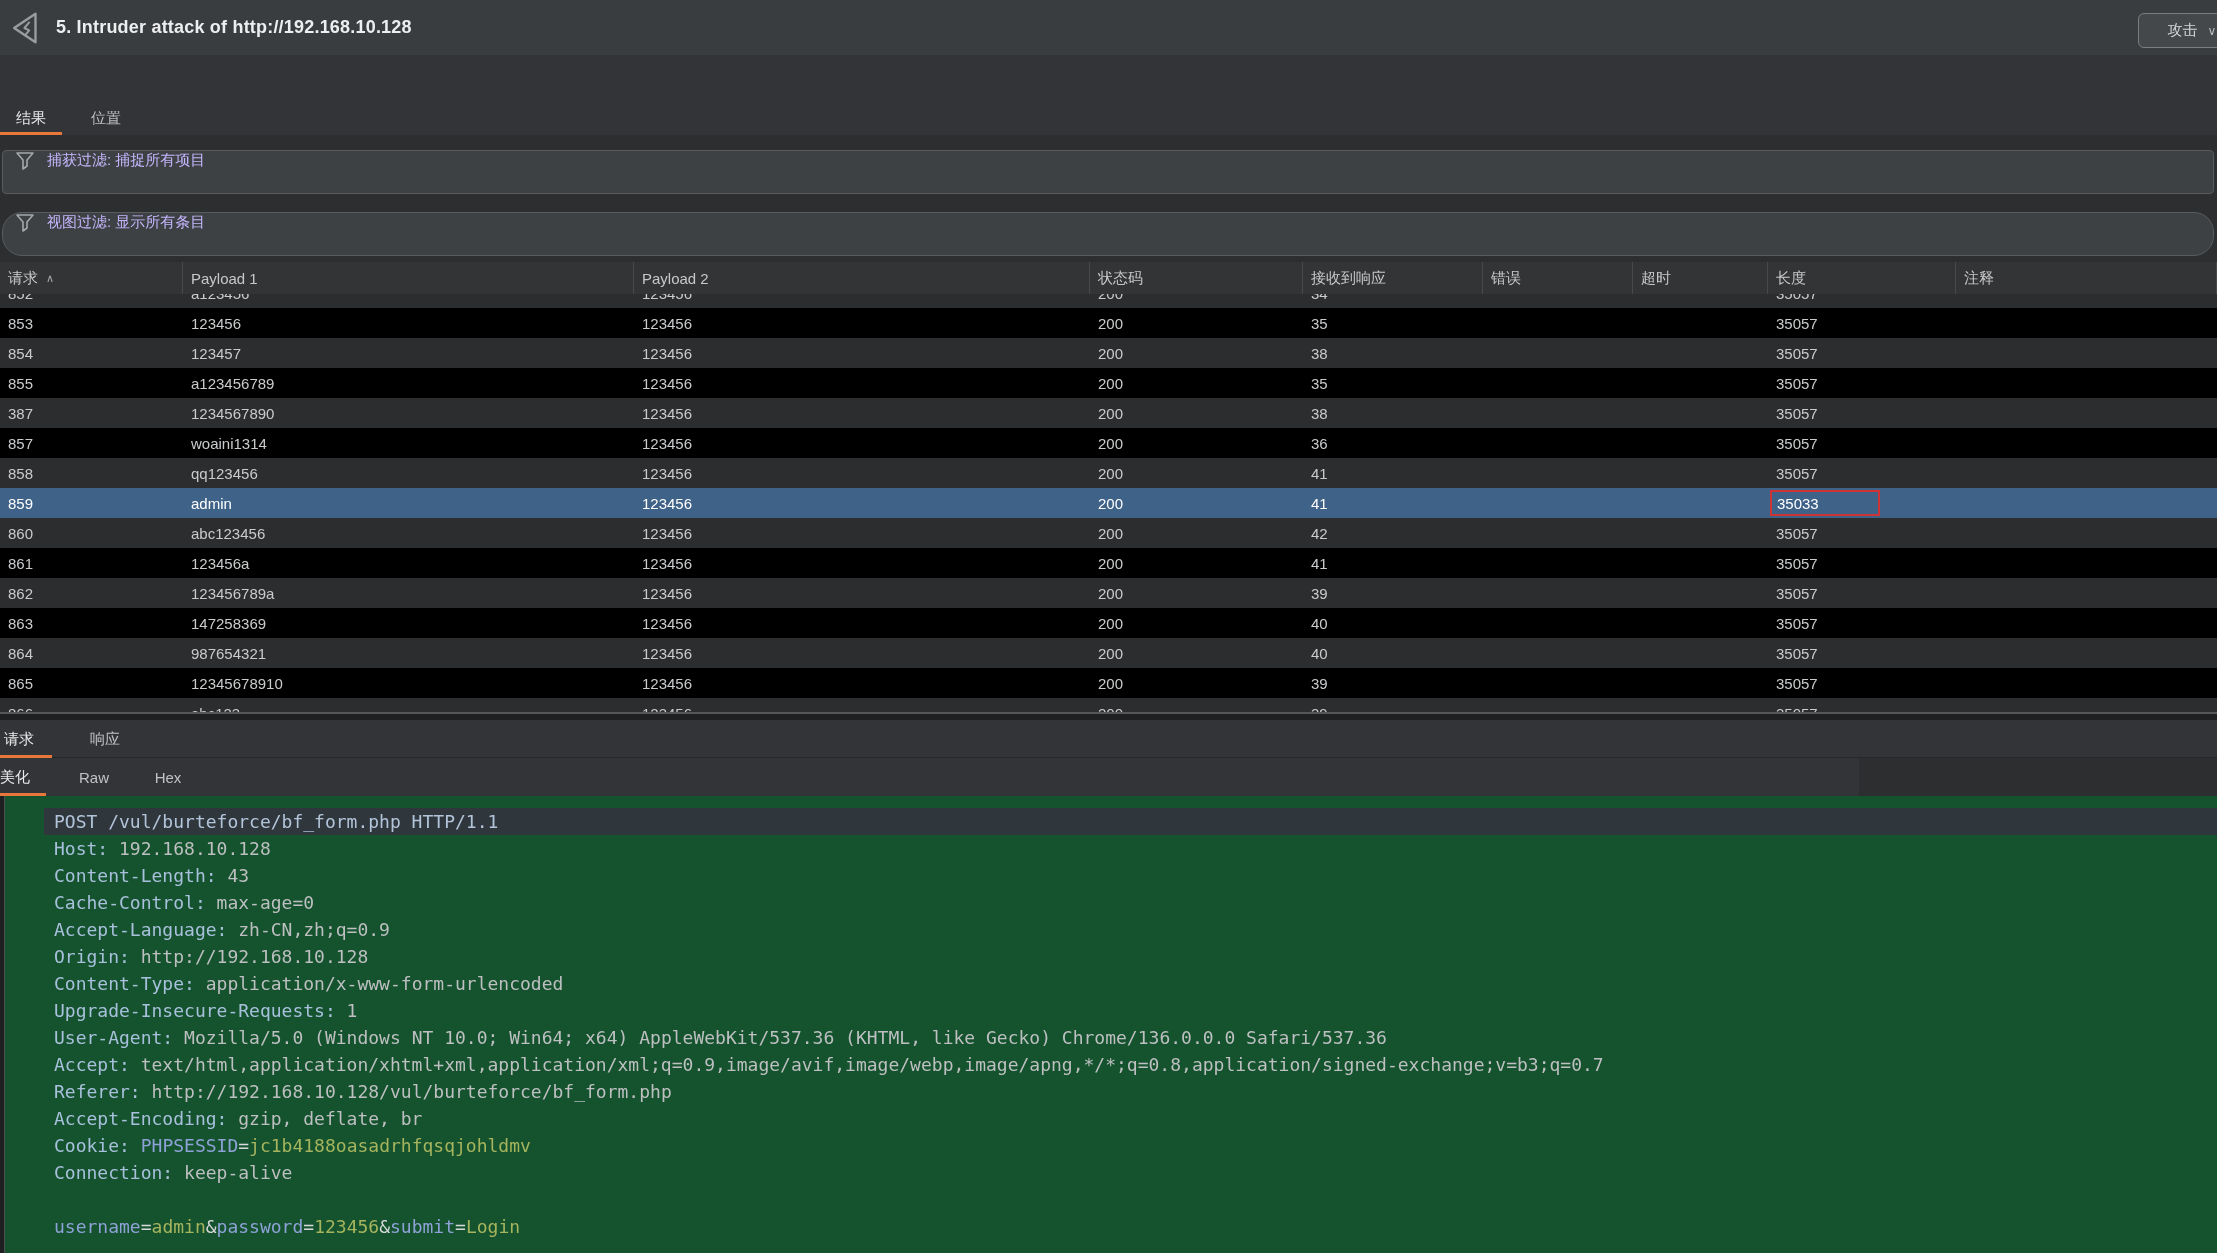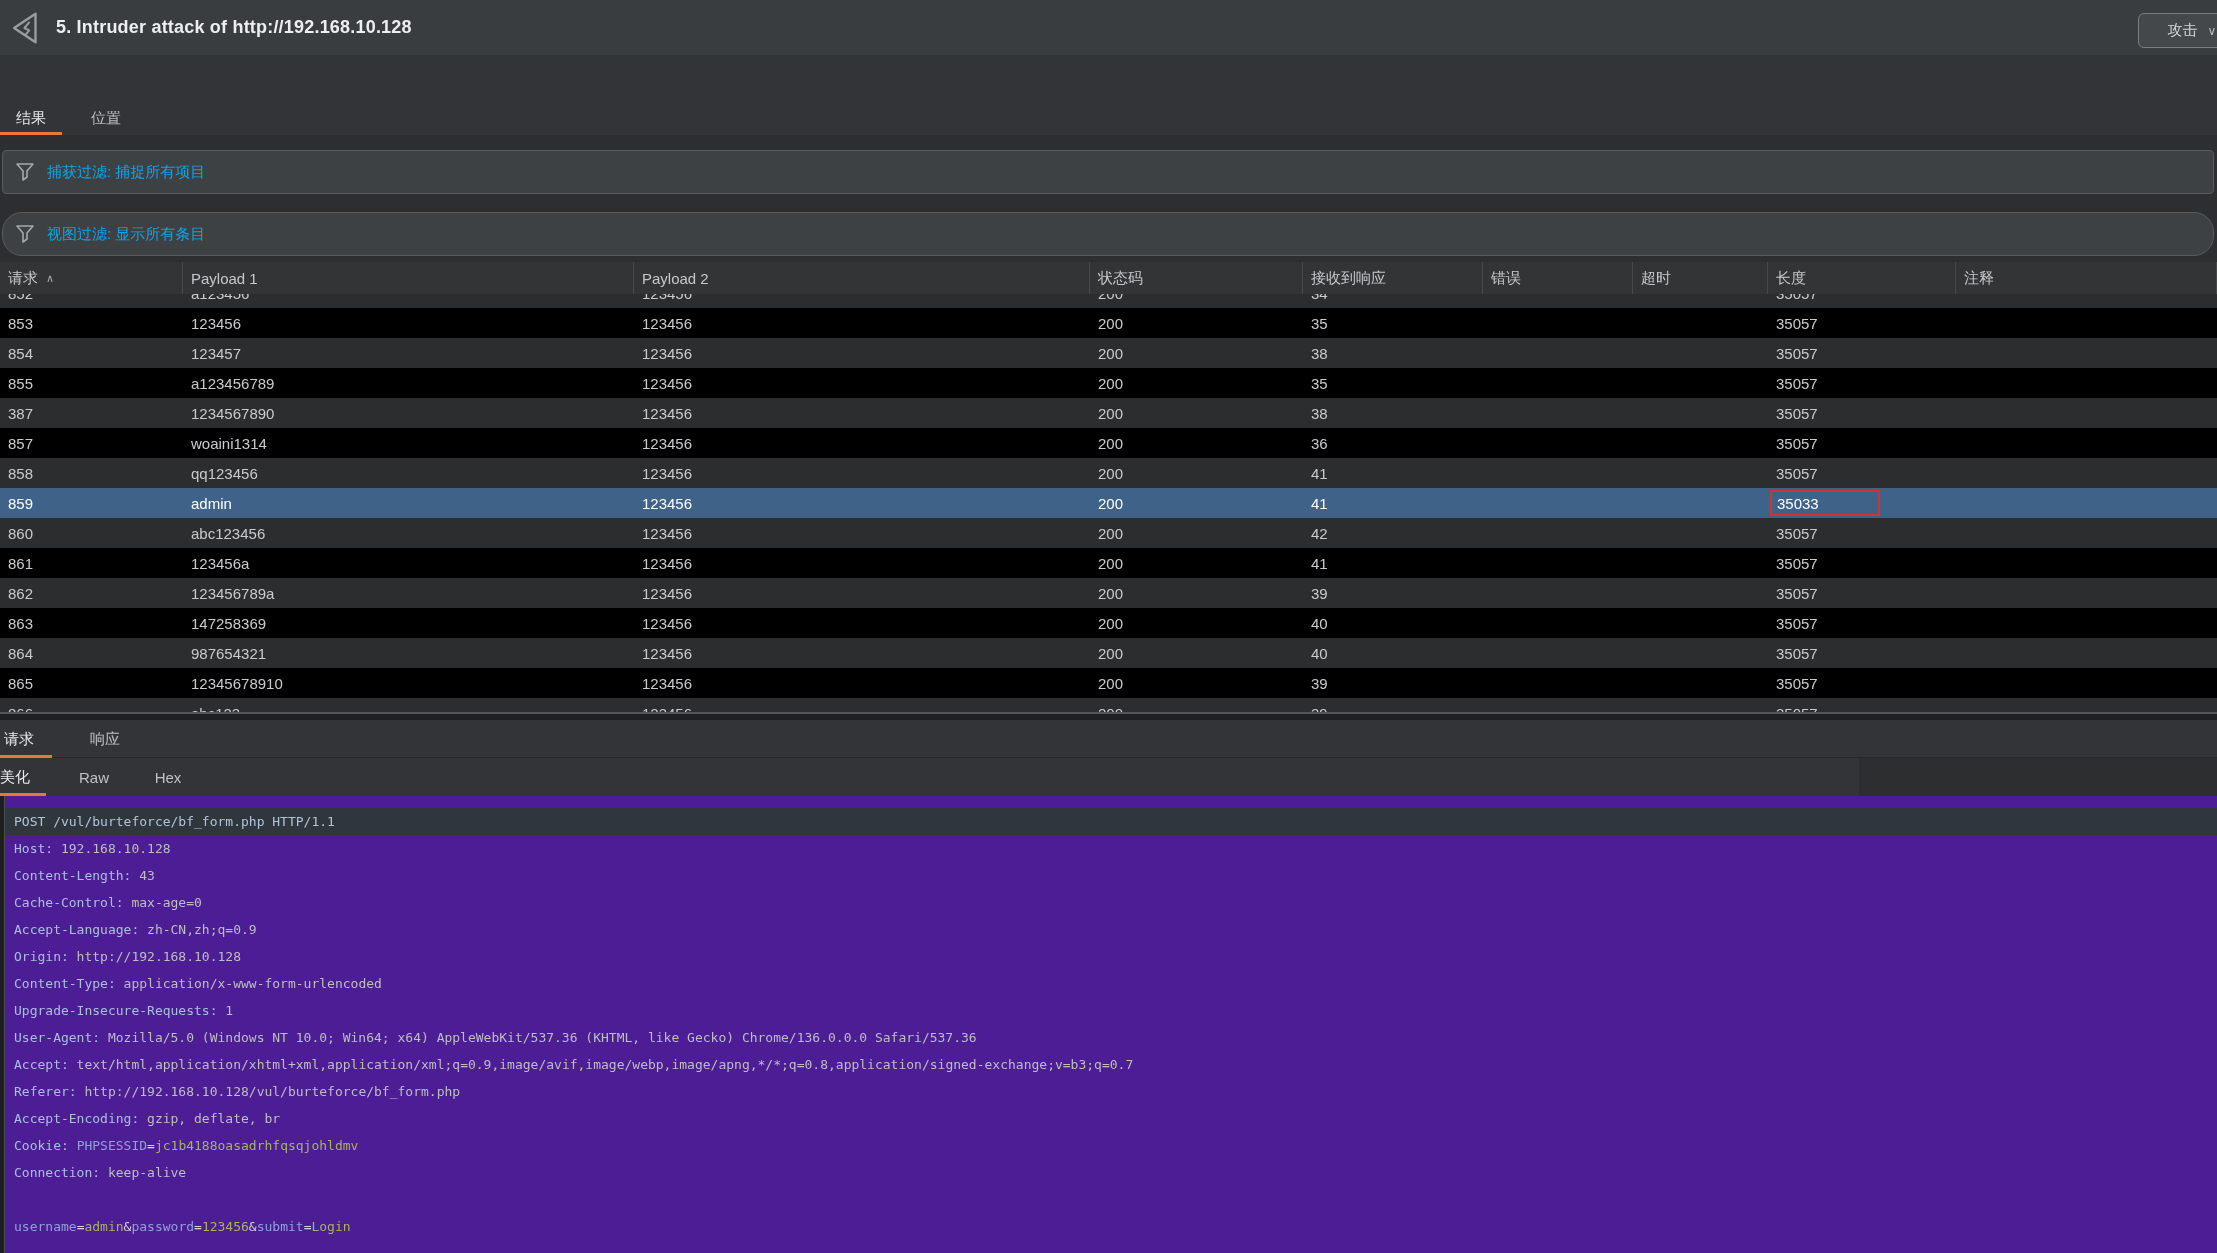--- a/index.html
+++ b/index.html
@@ -23,21 +23,21 @@
   .tabstrip{position:absolute;left:0;top:55px;width:2217px;height:80px;background:#323437;}
   .tab{position:absolute;bottom:0;height:34px;display:flex;align-items:center;justify-content:center;
        font-size:15px;color:#bdbfc1;cursor:pointer;}
   .tab.active{color:#e7e9ea;}
   .tab .uline{position:absolute;left:0;right:0;bottom:0;height:3px;background:#e8773c;}
   .tab-results{left:0;width:62px;}
   .tab-positions{left:74px;width:64px;}
   
   .filterbar{position:absolute;left:2px;width:2212px;height:44px;background:#3e4143;
       border:1px solid #595c5e;border-radius:4px;box-sizing:border-box;
-      display:flex;align-items:center;color:#0ea5e9;font-size:15px;cursor:pointer;}
+      display:flex;align-items:flex-start;color:#c4b5fd;font-size:15px;cursor:pointer;}
   .filterbar .ficon{margin:0 12px 0 12px;width:20px;height:20px;flex:0 0 auto;}
   .fb1{top:150px;} .fb2{top:212px;border-radius:20px;}
   
   .grid-row{display:grid;grid-template-columns:183px 451px 456px 213px 180px 150px 135px 188px 1fr;}
   .thead{position:absolute;left:0;top:262px;width:2217px;height:32px;background:#323436;}
   .thcell{display:flex;align-items:center;padding-left:8px;font-size:15px;color:#c6c8ca;
           border-right:1px solid #47494b;box-sizing:border-box;height:32px;}
   .thcell .sort{margin-left:8px;font-size:11px;color:#a9abad;}
   .rows-viewport{position:absolute;left:0;top:294px;width:2217px;height:418px;overflow:hidden;background:#2b2d2e;}
   .trow{height:30px;font-size:15px;color:#c9cbcd;cursor:pointer;}
@@ -57,23 +57,23 @@
   .dtab{position:absolute;top:0;height:38px;display:flex;align-items:center;justify-content:center;
         font-size:15px;color:#c0c2c4;cursor:pointer;}
   .dtab.active{color:#e9ebec;}
   .dtab .uline{position:absolute;left:0;right:0;bottom:0;height:3px;background:#e8773c;}
   .dtab-request{left:-14px;width:66px;}
   .dtab-response{left:72px;width:66px;}
   .dtab-pretty{left:-16px;width:62px;}
   .dtab-raw{left:66px;width:56px;}
   .dtab-hex{left:140px;width:56px;}
   
-  .editor{position:absolute;left:0;top:796px;width:2217px;height:457px;background:#4c1d95;
+  .editor{position:absolute;left:0;top:796px;width:2217px;height:457px;background:#14532d;
       border-left:4px solid #1e1f20;box-sizing:border-box;padding-top:12px;
-      font-family:"DejaVu Sans Mono","Liberation Mono",monospace;font-size:13px;}
+      font-family:"DejaVu Sans Mono","Liberation Mono",monospace;font-size:18px;padding-left:40px;}
   .editor:before{content:"";position:absolute;left:0;top:0;bottom:0;width:1px;background:#4c4f51;}
   .reqline{height:27px;line-height:27px;padding-left:10px;white-space:pre;}
   .reqline.band{background:#30373c;}
   .mline{color:#b2c4da;}
   .hname{color:#a8c0dc;}
   .hval{color:#bdbfc1;}
   .pname{color:#8fa2d8;}
   .pval{color:#a6b45e;}
   .sym{color:#d6d8da;}
 </style>

